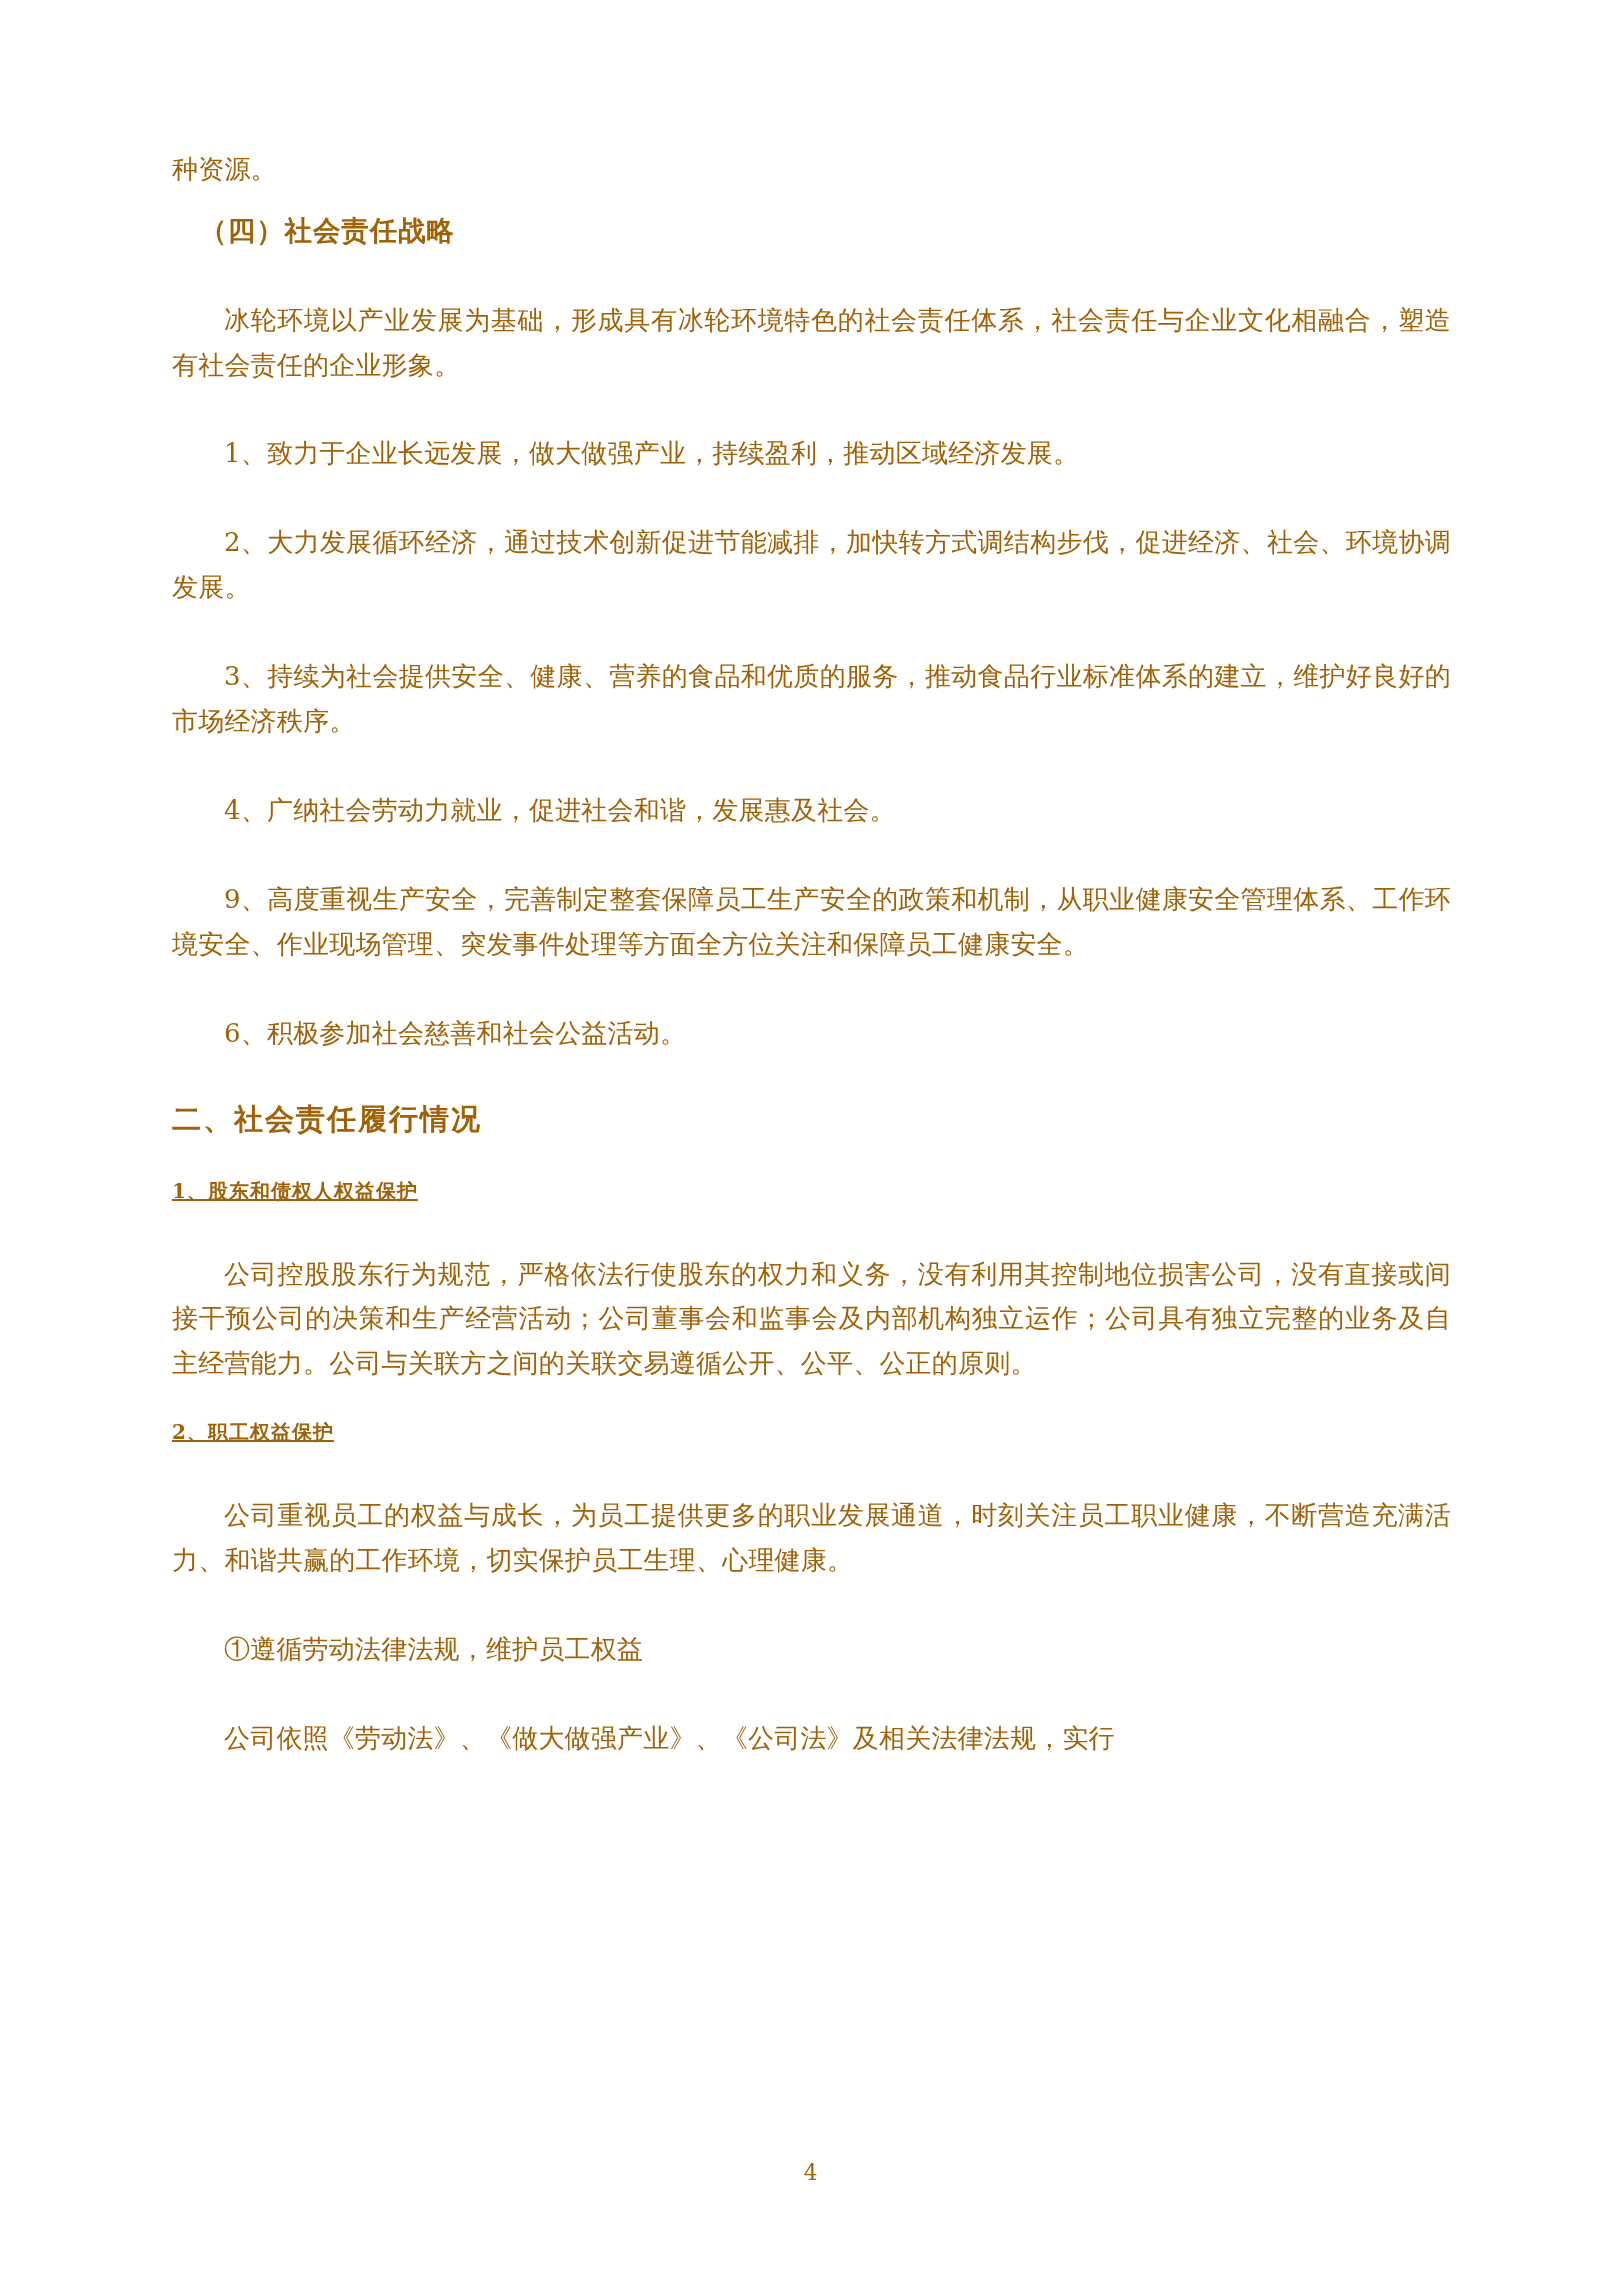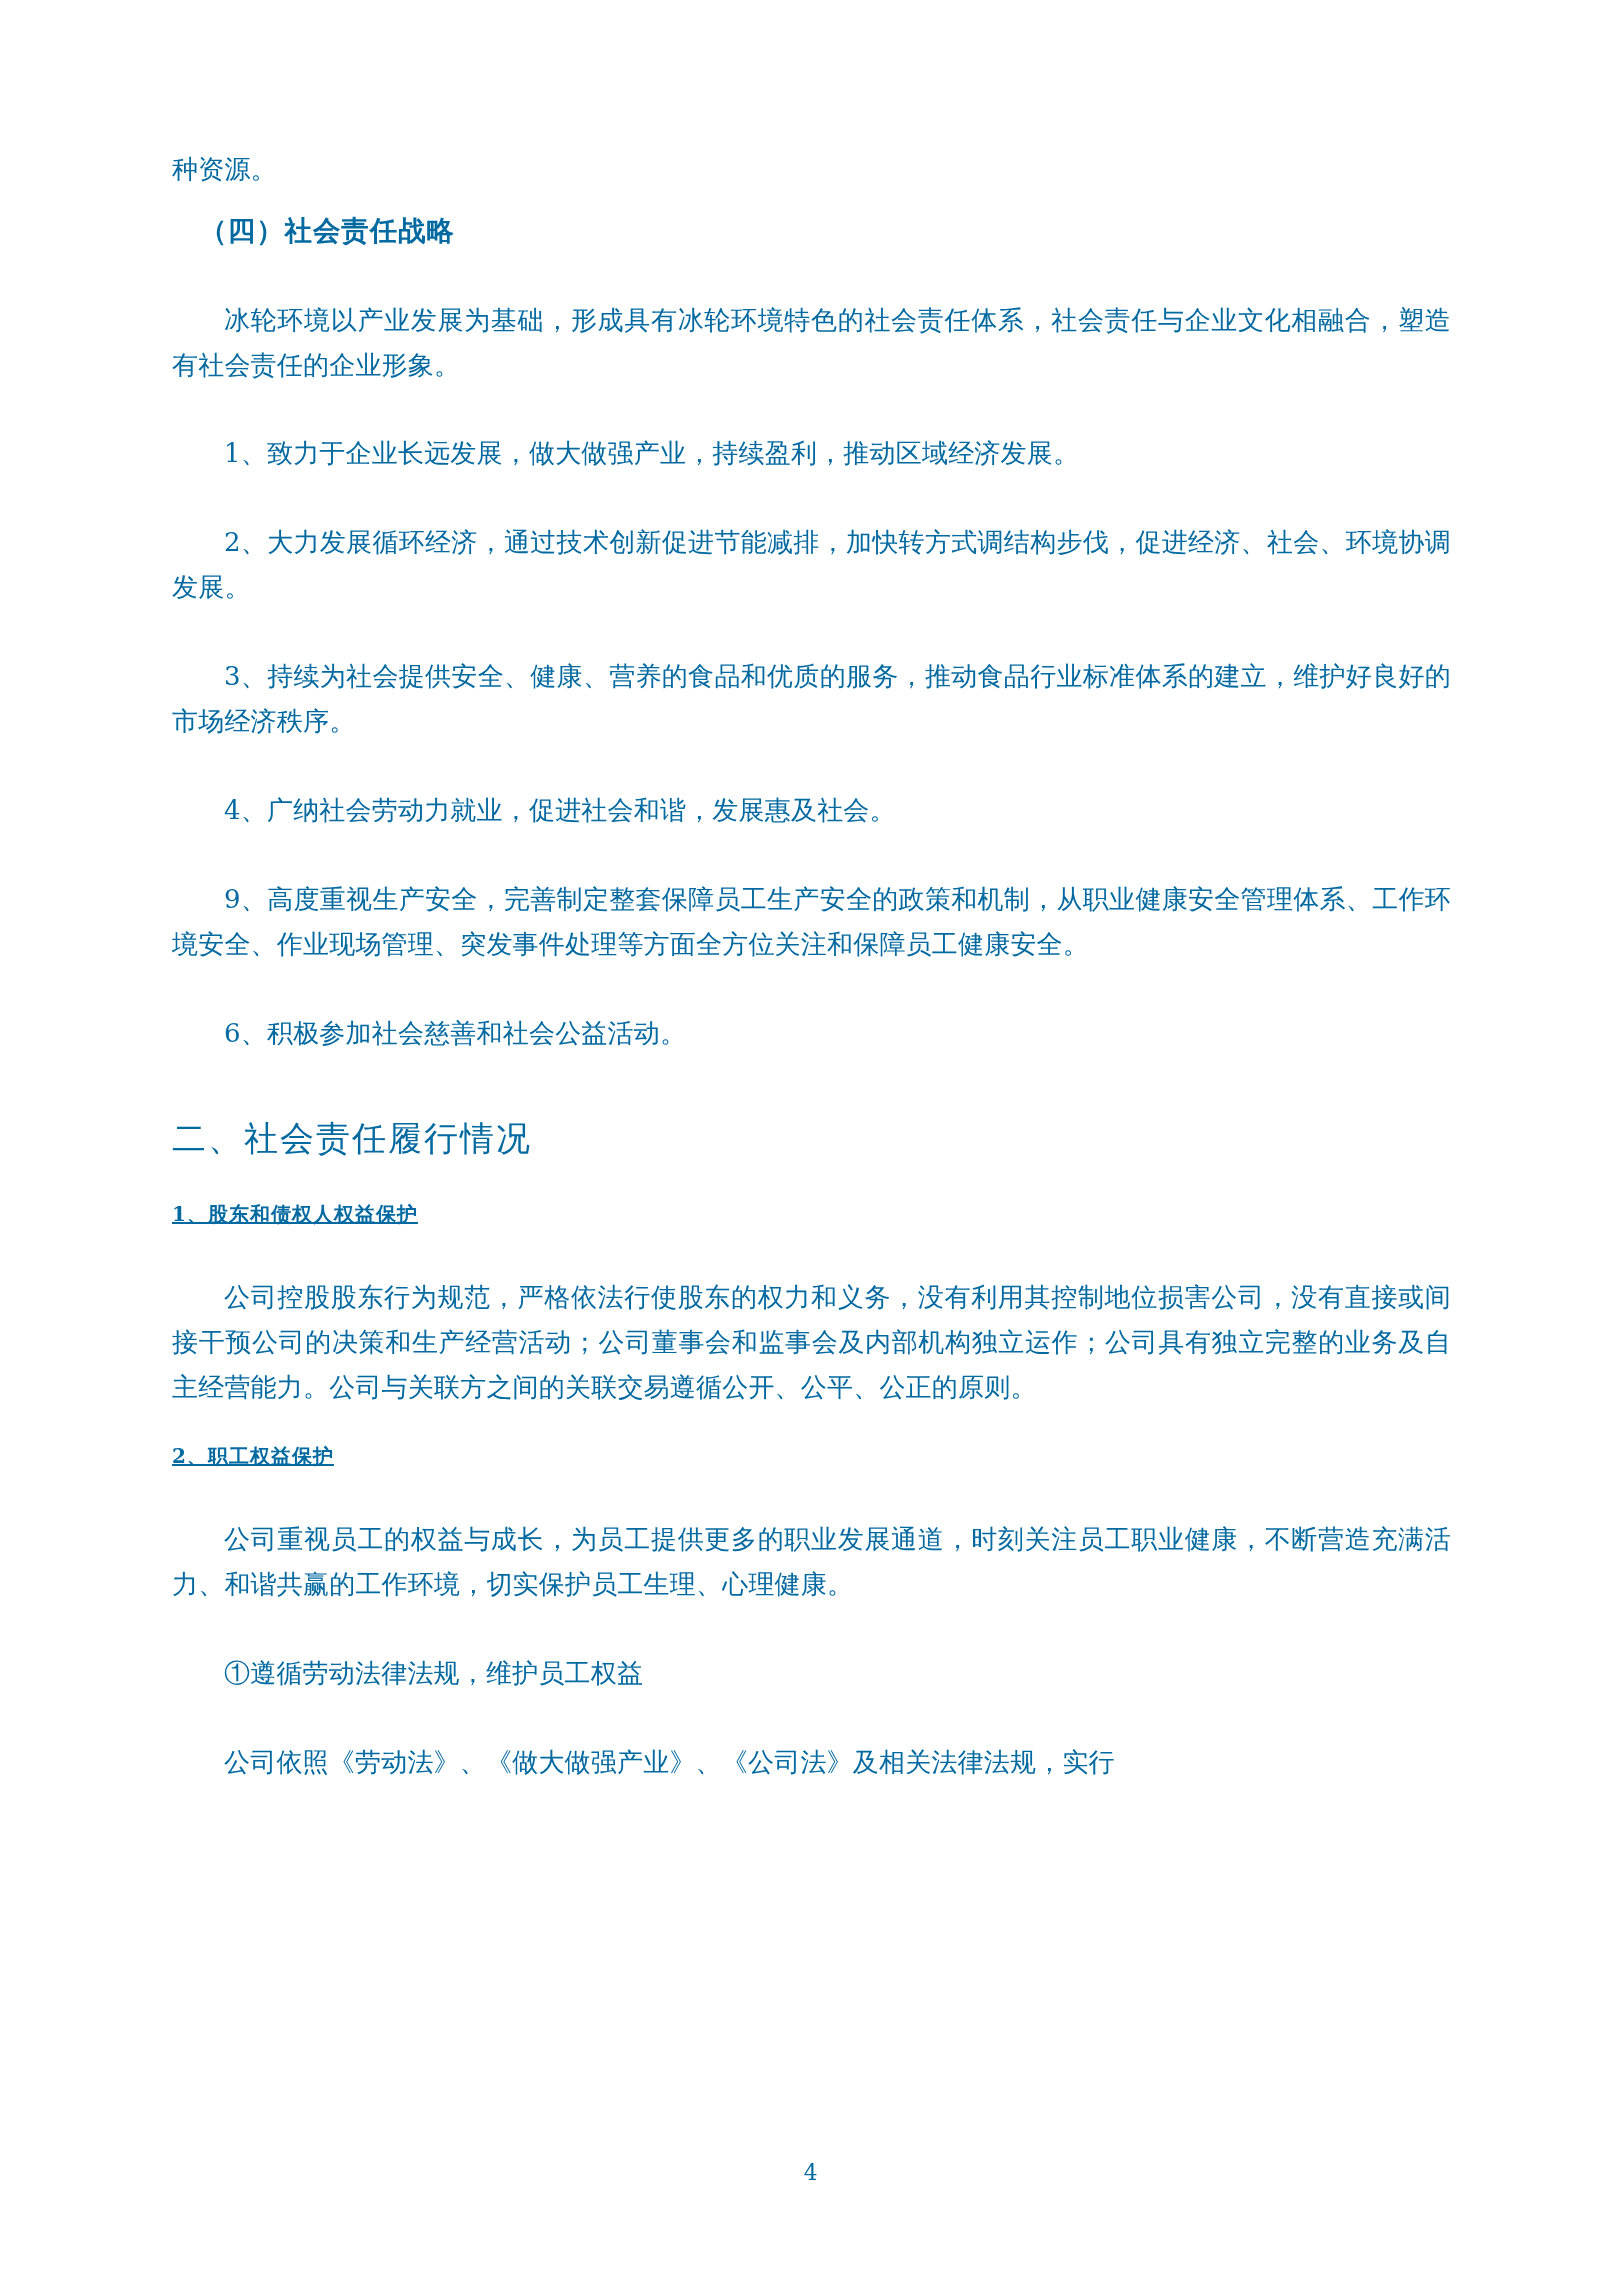--- a/index.html
+++ b/index.html
@@ -8,21 +8,21 @@
     background: #ffffff;
   }
   .page {
     width: 1621px;
     height: 2293px;
     position: relative;
     background: #ffffff;
     box-sizing: border-box;
     padding: 147px 172px 118px 172px;
     font-family: "DejaVu Serif", "Liberation Serif", serif;
-    color: #0369a1;
+    color: #a16207;
   }
   .doc-body {
     width: 1279px;
   }
   p {
     margin: 0;
     padding: 0;
   }
   .para {
     font-size: 26px;
@@ -39,24 +39,24 @@
   .heading-sub {
     font-size: 27.4px;
     font-weight: bold;
     line-height: 1.7;
     text-indent: 1em;
     margin-top: 15px;
     margin-bottom: 9.8px;
     letter-spacing: 1px;
   }
   .heading-section {
-    font-size: 34px;
-    font-weight: normal;
+    font-size: 29px;
+    font-weight: bold;
     line-height: 1.7;
-    margin-top: 54px;
+    margin-top: 39px;
     margin-bottom: 17.6px;
     letter-spacing: 2px;
   }
   .heading-num {
     font-size: 20px;
     font-weight: bold;
     line-height: 1.7;
     margin-top: 29px;
     margin-bottom: 11.8px;
     letter-spacing: 1px;

